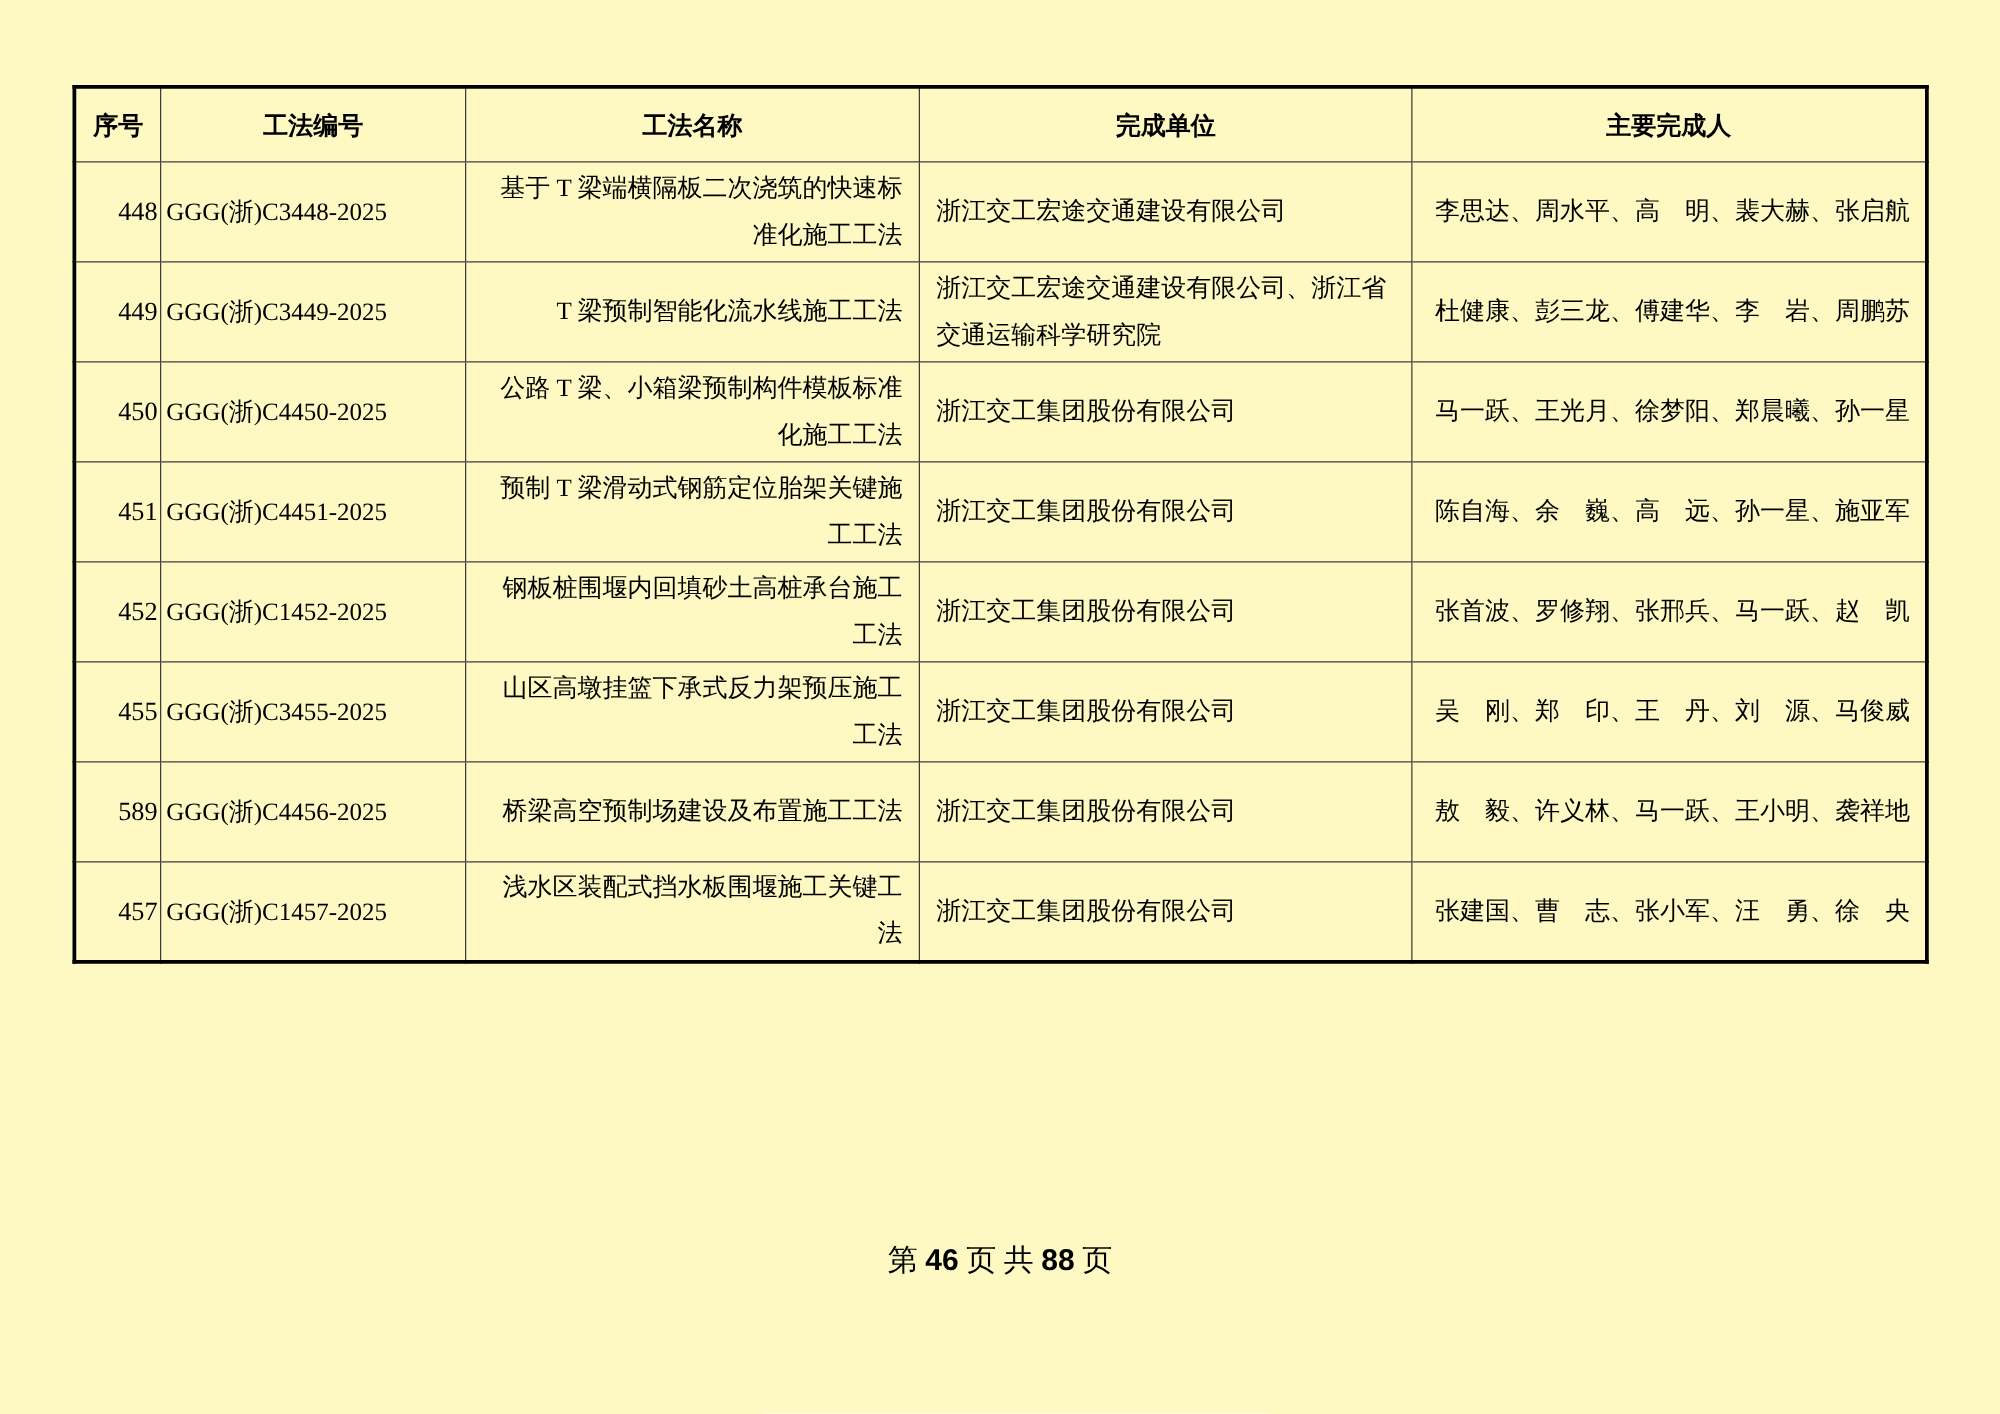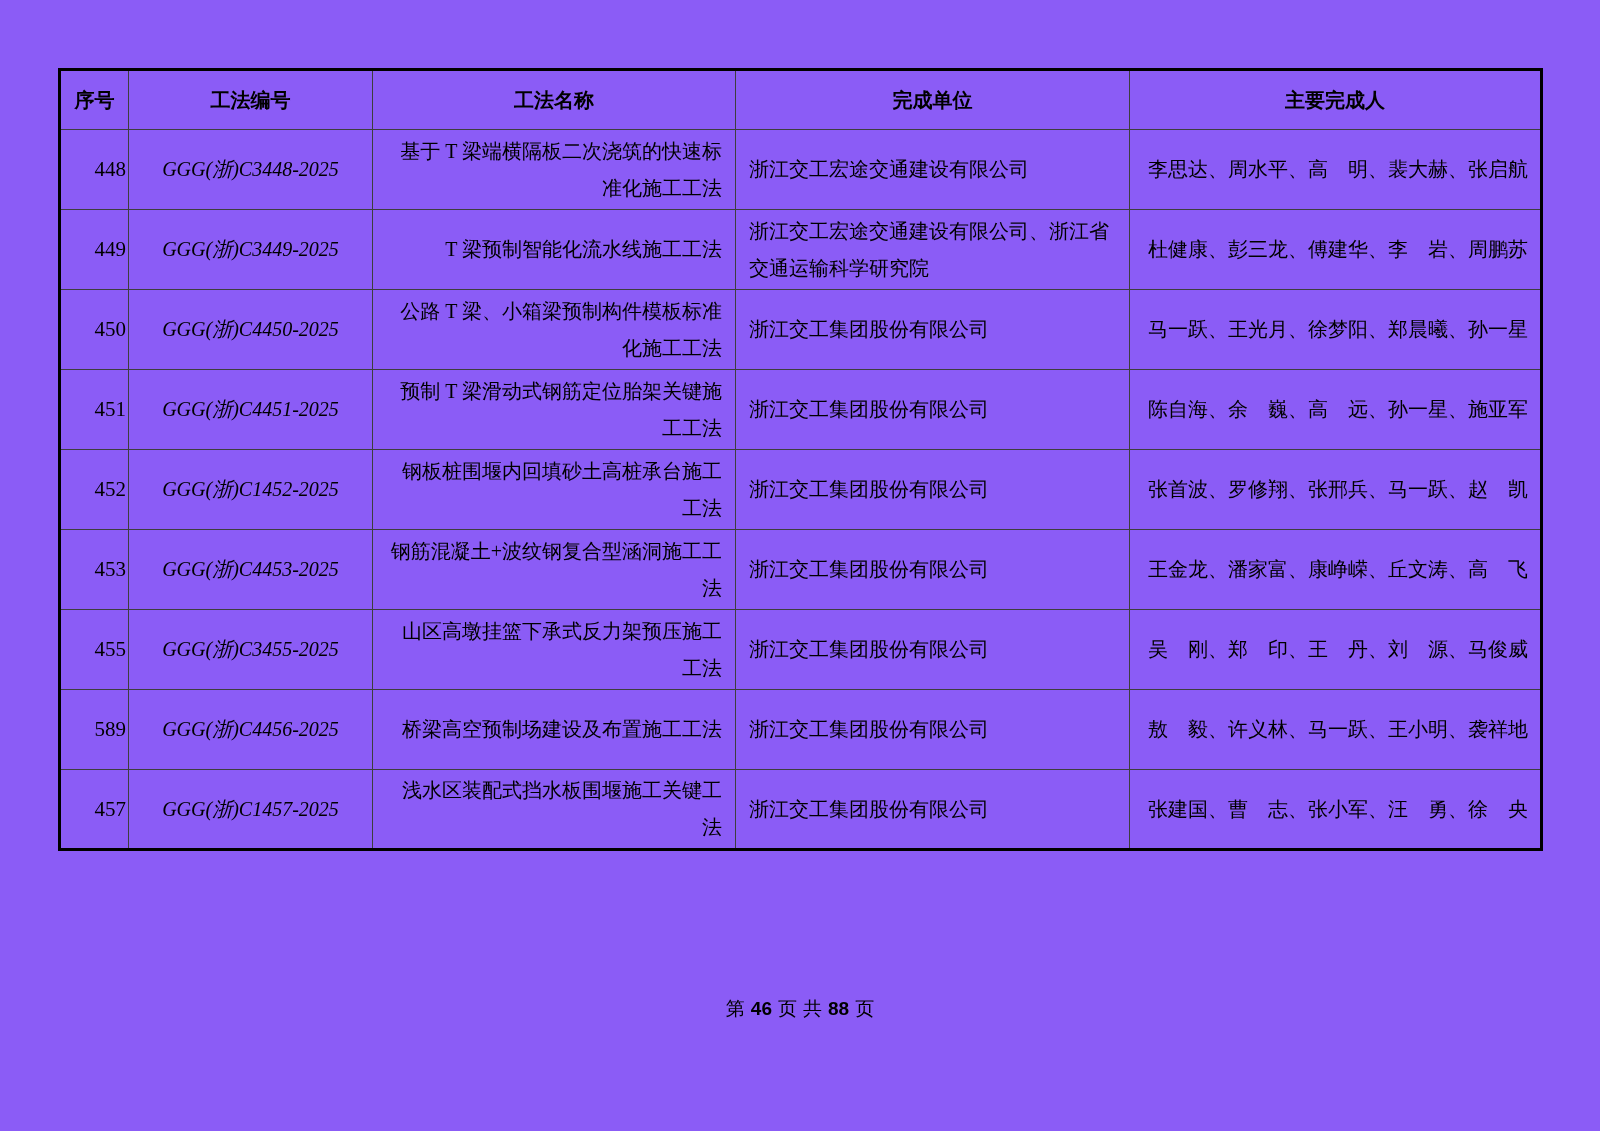--- a/index.html
+++ b/index.html
@@ -9,21 +9,21 @@
     height: 1131px;
     background: #ffffff;
     overflow: hidden;
     font-family: "Liberation Serif", "DejaVu Serif", serif;
     color: #000000;
   }
   .sheet {
     position: relative;
     width: 1600px;
     height: 1131px;
-    background: #8b5cf6;
+    background: #fef9c3;
   }
   table.methods {
     position: absolute;
     left: 58px;
     top: 68px;
     width: 1482px;
     border-collapse: collapse;
     table-layout: fixed;
     border: 3px solid #000000;
   }
@@ -40,25 +40,23 @@
     font-size: 20px;
     text-align: center;
     padding: 0 4px;
   }
   td.c-no {
     text-align: right;
     font-size: 21px;
     padding: 0 2px;
   }
   td.c-code {
-    text-align: center;
     font-size: 20px;
     padding: 0 4px;
     white-space: nowrap;
-    font-style: italic;
   }
   td.c-name {
     text-align: right;
     font-size: 20px;
     line-height: 37px;
     padding: 0 13px;
   }
   td.c-unit {
     text-align: left;
     font-size: 20px;
@@ -71,21 +69,21 @@
     line-height: 37px;
     padding: 0 12px;
     white-space: nowrap;
   }
   .footer {
     position: absolute;
     left: 0;
     top: 994px;
     width: 1600px;
     text-align: center;
-    font-size: 19px;
+    font-size: 24px;
     line-height: 30px;
   }
   .footer .f-label {
     font-family: "Liberation Serif", "DejaVu Serif", serif;
     margin: 0 3px;
   }
   .footer .f-num {
     font-family: "Liberation Sans", "DejaVu Sans", sans-serif;
     font-weight: 600;
     margin: 0 3px;
@@ -143,27 +141,20 @@
         <td class="c-people">陈自海、余　巍、高　远、孙一星、施亚军</td>
       </tr>
       <tr>
         <td class="c-no">452</td>
         <td class="c-code">GGG(浙)C1452-2025</td>
         <td class="c-name">钢板桩围堰内回填砂土高桩承台施工工法</td>
         <td class="c-unit">浙江交工集团股份有限公司</td>
         <td class="c-people">张首波、罗修翔、张邢兵、马一跃、赵　凯</td>
       </tr>
       <tr>
-        <td class="c-no">453</td>
-        <td class="c-code">GGG(浙)C4453-2025</td>
-        <td class="c-name">钢筋混凝土+波纹钢复合型涵洞施工工法</td>
-        <td class="c-unit">浙江交工集团股份有限公司</td>
-        <td class="c-people">王金龙、潘家富、康峥嵘、丘文涛、高　飞</td>
-      </tr>
-      <tr>
         <td class="c-no">455</td>
         <td class="c-code">GGG(浙)C3455-2025</td>
         <td class="c-name">山区高墩挂篮下承式反力架预压施工工法</td>
         <td class="c-unit">浙江交工集团股份有限公司</td>
         <td class="c-people">吴　刚、郑　印、王　丹、刘　源、马俊威</td>
       </tr>
       <tr>
         <td class="c-no">589</td>
         <td class="c-code">GGG(浙)C4456-2025</td>
         <td class="c-name">桥梁高空预制场建设及布置施工工法</td>

